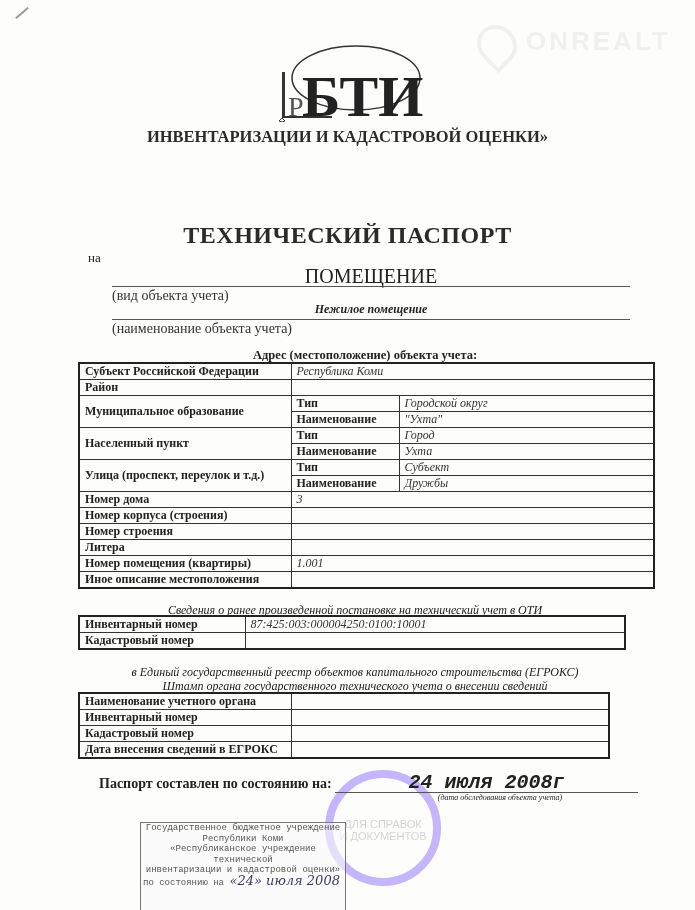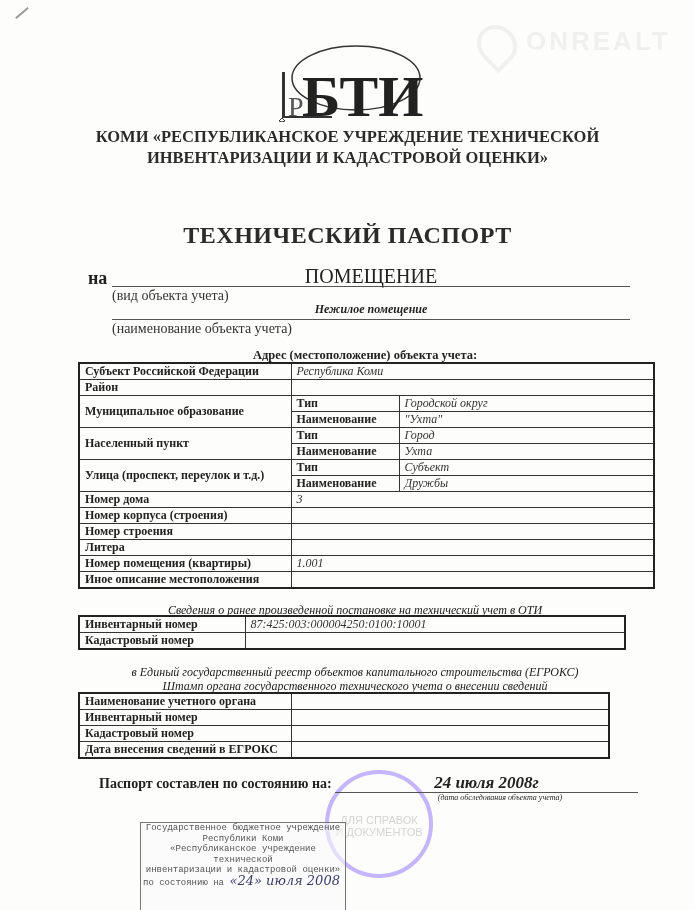--- a/index.html
+++ b/index.html
@@ -23,44 +23,44 @@
   .watermark .wm-text { position: absolute; left: 48px; top: 4px; }
   .logo { left: 276px; top: 42px; width: 148px; height: 80px; }
   .org-title {
     left: 40px; top: 126px; width: 615px; text-align: center;
     font-weight: bold; font-size: 16.5px; line-height: 21px; color: #2b2b2b;
   }
   .doc-title {
     left: 60px; top: 222px; width: 575px; text-align: center;
     font-weight: bold; font-size: 24px; letter-spacing: 0.5px; color: #2b2b2b;
   }
-  .na-label { left: 88px; top: 268px; font-weight: bold; font-size: 18px; }
+  .na-label { left: 88px; top: 250px; font-weight: normal; font-size: 13px; }
   .line-field { border-bottom: 1px solid #555; text-align: center; }
   .obj-type { left: 112px; top: 266px; width: 518px; height: 20px; font-size: 20px; line-height: 20px; }
   .caption { font-size: 14px; text-align: left; color: #333; }
   .obj-type-cap { left: 112px; top: 288px; width: 518px; }
   .obj-name { left: 112px; top: 299px; width: 518px; height: 20px; font-size: 12px; font-style: italic; font-weight: bold; line-height: 20px; }
   .obj-name-cap { left: 112px; top: 321px; width: 518px; }
   .section-head { font-size: 12.5px; text-align: center; }
   .addr-head { left: 75px; top: 348px; width: 580px; font-weight: bold; }
   table { border-collapse: collapse; font-size: 12px; }
   td { border: 1px solid #333; padding: 0 5px; height: 15px; line-height: 15px; vertical-align: middle; }
   td.lbl { font-weight: bold; }
   td.val { font-style: italic; color: #333; }
   .addr-table { left: 78px; top: 362px; width: 577px; border: 2px solid #222; }
   .oti-head { left: 75px; top: 603px; width: 560px; font-style: italic; font-size: 12px; }
   .oti-table { left: 78px; top: 615px; width: 548px; border: 2px solid #222; }
   .egroks-head { left: 75px; top: 665px; width: 560px; font-style: italic; font-size: 12px; line-height: 14px; }
   .egroks-table { left: 78px; top: 692px; width: 532px; border: 2px solid #222; }
   .passport-label { left: 99px; top: 776px; font-weight: bold; font-size: 14px; }
-  .passport-date { left: 335px; top: 774px; width: 303px; height: 18px; font-style: italic; font-weight: bold; font-size: 17px; line-height: 18px; }
+  .passport-date { left: 335px; top: 774px; width: 303px; height: 18px; font-style: italic; font-weight: bold; font-size: 20px; line-height: 18px; font-family: Liberation Mono, monospace; }
   .passport-cap { left: 400px; top: 793px; width: 200px; font-style: italic; font-size: 8px; text-align: center; }
   .round-stamp {
     left: 325px; top: 770px; width: 100px; height: 100px; border-radius: 50%;
-    border: 4px solid #c4b5fd; color: #d4d4d4; font-family: "Liberation Sans", sans-serif;
+    border: 8px solid #c4b5fd; color: #d4d4d4; font-family: "Liberation Sans", sans-serif;
     font-size: 11px; text-align: center;
   }
   .round-stamp span { display: block; }
   .rect-stamp {
     left: 140px; top: 822px; width: 204px; height: 92px;
     border: 1.5px solid #777; color: #555; font-family: "Liberation Mono", monospace;
     font-size: 9px; line-height: 10.5px; text-align: center; background: rgba(250,250,250,0.6);
   }
   .rect-stamp .big { font-size: 11.5px; line-height: 13px; }
   .rect-stamp .hand { font-family: "DejaVu Serif", serif; font-style: italic; color: #3a3a6a; font-size: 13px; }
@@ -81,21 +81,20 @@
     <ellipse cx="80" cy="36" rx="64" ry="32" fill="none" stroke="#333" stroke-width="1.5"></ellipse>
     <rect x="6" y="30" width="3" height="46" fill="#333"></rect>
     <rect x="6" y="74" width="50" height="2" fill="#333"></rect>
     <polygon points="6,76 3,79 6,80 9,79" fill="none" stroke="#333"></polygon>
     <text x="12" y="74" font-family="Liberation Serif, serif" font-size="28" fill="#555">Р</text>
     <text x="26" y="74" font-family="Liberation Serif, serif" font-size="58" font-weight="bold" fill="#222">БТИ</text>
   </svg>
 </div>
 
 <div class="abs org-title">
-  <div>КОМИ «РЕСПУБЛИКАНСКОЕ УЧРЕЖДЕНИЕ ТЕХНИЧЕСКОЙ</div>
   <div>ИНВЕНТАРИЗАЦИИ И КАДАСТРОВОЙ ОЦЕНКИ»</div>
 </div>
 
 <div class="abs doc-title">ТЕХНИЧЕСКИЙ ПАСПОРТ</div>
 
 <div class="abs na-label">на</div>
 <div class="abs line-field obj-type">ПОМЕЩЕНИЕ</div>
 <div class="abs caption obj-type-cap">(вид объекта учета)</div>
 <div class="abs line-field obj-name">Нежилое помещение</div>
 <div class="abs caption obj-name-cap">(наименование объекта учета)</div>

